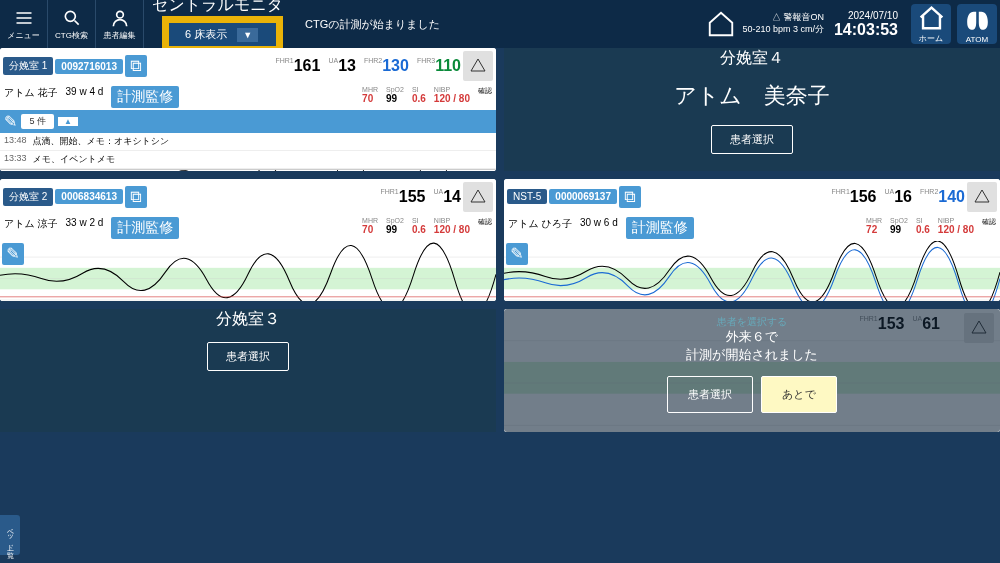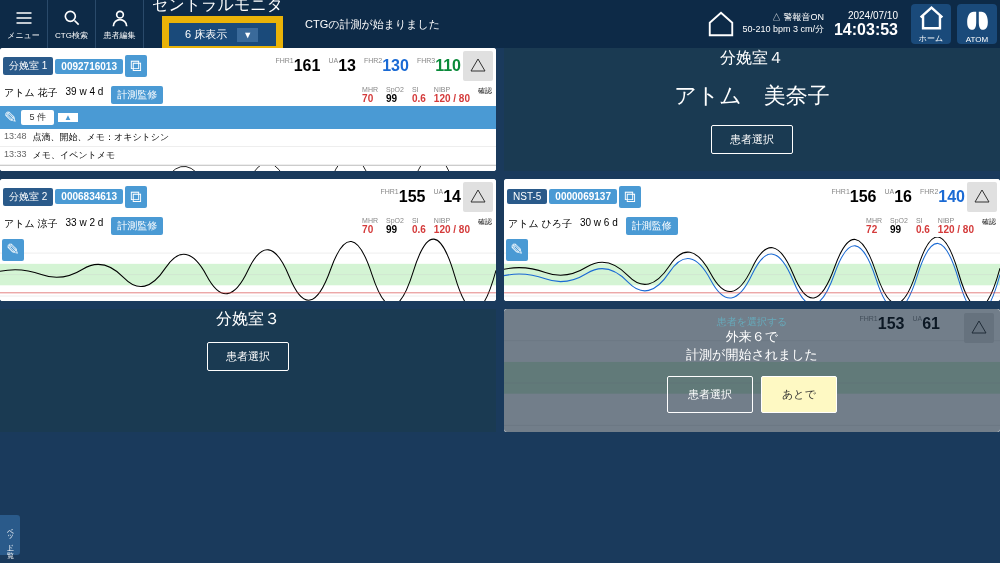--- a/index.html
+++ b/index.html
@@ -20,21 +20,21 @@
 .rbtn span{font-size:8px}
 .grid{display:grid;grid-template-columns:1fr 1fr;grid-template-rows:1fr 1fr 1fr;gap:8px;padding:0;height:384px}
 .tile{background:#fff;border-radius:3px;overflow:hidden;display:flex;flex-direction:column;position:relative}
 .tile-dark{background:#1a3a52;display:flex;flex-direction:column;align-items:center;justify-content:flex-start;color:#fff}
 .tile-header{display:flex;align-items:center;padding:3px;background:#fff;gap:2px}
 .room-tag{background:#2a5a8a;color:#fff;padding:2px 6px;font-size:10px;border-radius:2px}
 .pid{background:#4a9ad4;color:#fff;padding:2px 6px;font-size:10px;border-radius:2px;font-weight:bold}
 .icon-btn{background:#4a9ad4;color:#fff;width:22px;height:22px;display:flex;align-items:center;justify-content:center;border-radius:2px;cursor:pointer}
 .patient-row{display:flex;align-items:flex-start;padding:2px 4px;font-size:10px;gap:8px}
 .ga{font-size:10px}
-.small-btn{background:#4a9ad4;color:#fff;padding:2px 6px;font-size:10px;border-radius:2px;cursor:pointer}
+.small-btn{background:#4a9ad4;color:#fff;padding:2px 6px;font-size:14px;border-radius:2px;cursor:pointer}
 .vitals{display:flex;margin-left:auto;gap:8px;font-size:9px}
 .vital{display:flex;align-items:flex-start}
 .vital .lbl{font-size:7px;color:#888}
 .vital .val{font-size:16px;font-weight:bold}
 .vital.green .val{color:#0a8a3a}
 .vital.blue .val{color:#1a6ad4}
 .vital.black .val{color:#000}
 .alarm-ico{width:30px;height:30px;background:#e0e0e0;display:flex;align-items:center;justify-content:center;cursor:pointer;border-radius:2px}
 .vitals-lower{display:flex;gap:8px;font-size:9px;margin-left:auto}
 .vl{display:flex;flex-direction:column}

